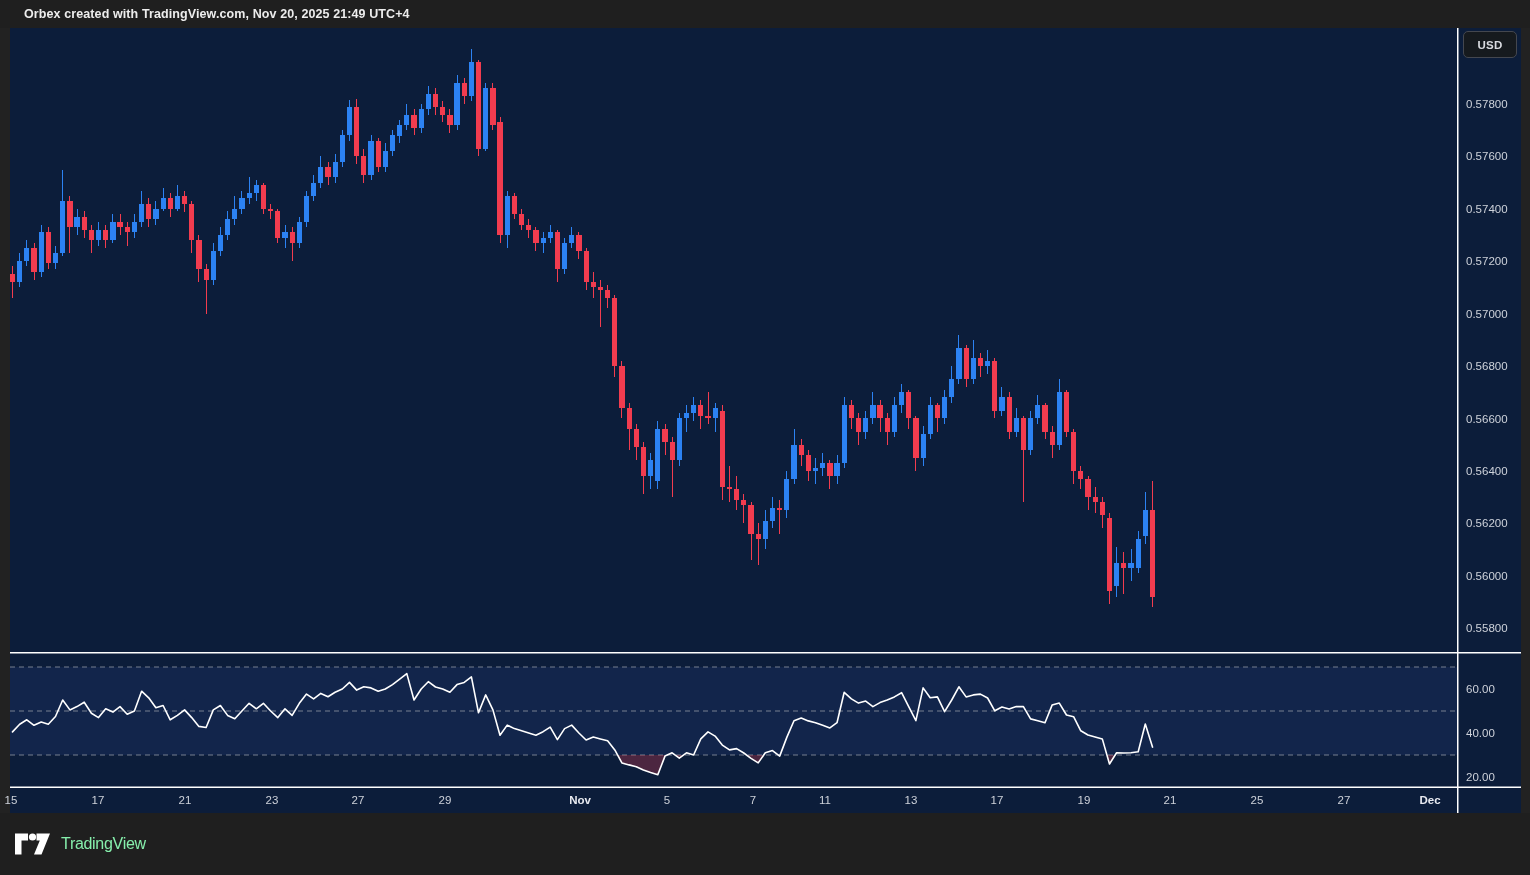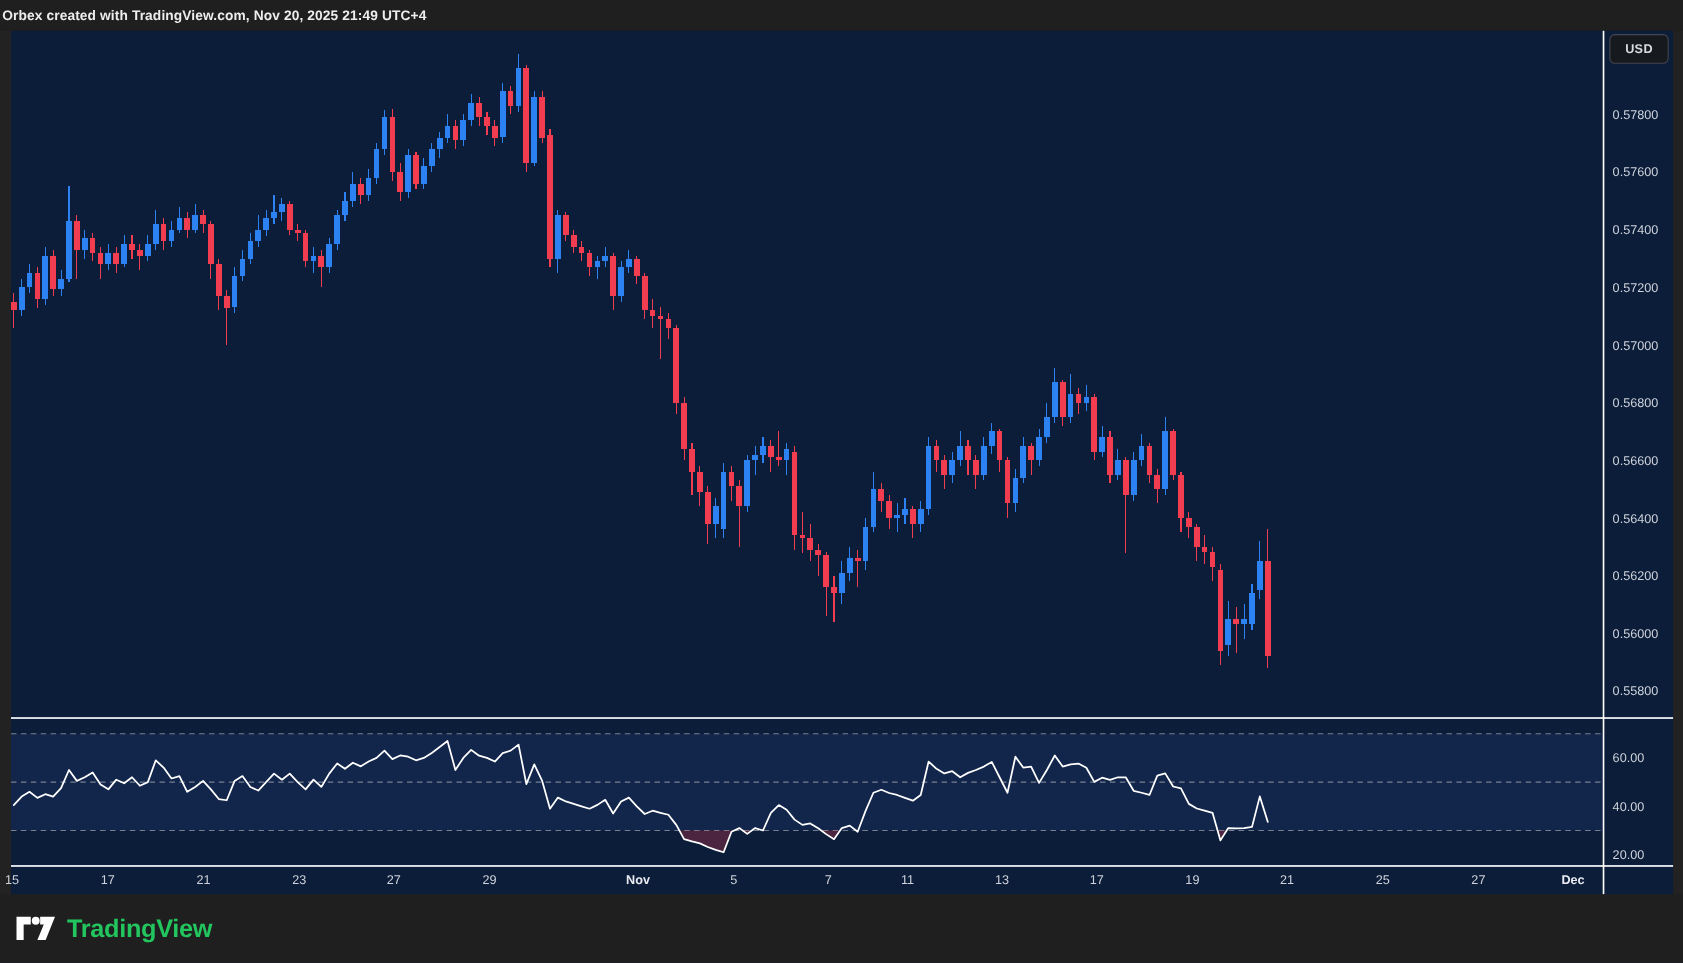--- a/index.html
+++ b/index.html
@@ -1,29 +1,29 @@
 <!DOCTYPE html>
 <html><head>
 <meta charset="utf-8">
 <style>
   html,body{margin:0;padding:0;background:#222222;width:1530px;height:875px;overflow:hidden;
     font-family:"Liberation Sans", sans-serif;}
   .page{position:relative;width:1530px;height:875px;background:#222222;}
   .chart-header{position:absolute;left:0;top:0;width:1530px;height:28px;background:#1f1f1f;
     display:flex;align-items:center;}
-  .chart-header .title{color:#ededed;font-size:12.5px;font-weight:bold;padding-left:2px;letter-spacing:.1px;}
+  .chart-header .title{color:#ededed;font-size:12.5px;font-weight:bold;padding-left:24px;letter-spacing:.1px;}
   .chart-area{position:absolute;left:10px;top:28px;width:1511px;height:785px;background:#0c1d3a;}
   svg.overlay{position:absolute;left:0;top:0;width:1530px;height:875px;}
   .usd-badge{position:absolute;left:1463px;top:31px;width:54px;height:27px;background:#161a1e;
     border:1px solid #44474f;border-radius:5px;color:#d9dbe0;font-size:11.5px;font-weight:bold;
     display:flex;align-items:center;justify-content:center;box-sizing:border-box;letter-spacing:.3px;text-align:right;}
   .footer{position:absolute;left:0;top:813px;width:1530px;height:62px;background:#1f1f1f;
     display:flex;align-items:center;}
   .brand{display:flex;align-items:center;gap:9px;padding-left:14px;}
-  .brand .wordmark{color:#22c55e;font-size:23px;font-weight:bold;letter-spacing:-0.3px;}
+  .brand .wordmark{color:#86efac;font-size:16px;font-weight:normal;letter-spacing:-0.3px;}
 </style>
 </head>
 <body>
 
 <div class="page">
   <div class="chart-header">
     <span class="title">Orbex created with TradingView.com, Nov 20, 2025 21:49 UTC+4</span>
   </div>
 
   <div class="chart-area"></div>

